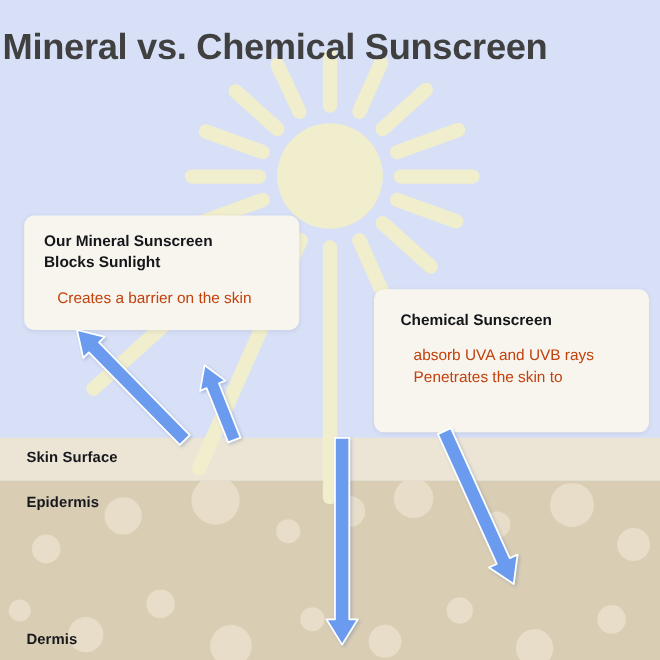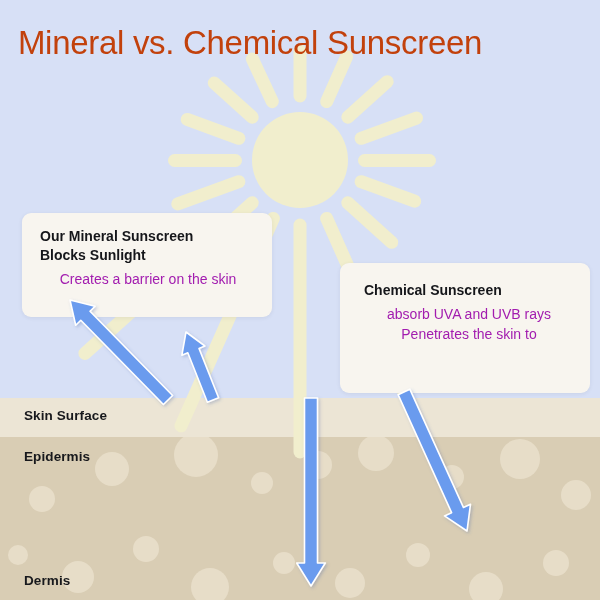--- a/index.html
+++ b/index.html
@@ -46,23 +46,23 @@
   }
   #lbl-skin{left:24px;top:408px;}
   #lbl-epi{left:24px;top:449px;}
   #lbl-derm{left:24px;top:573px;text-align:right;}
 
   
   .title{
     position:absolute;left:0;top:22px;width:500px;
     text-align:center;
     font-size:33px;
-    font-weight:400;
+    font-weight:700;
     line-height:1.28;
-    color:#c2410c;
+    color:#404040;
     letter-spacing:-0.3px;
     z-index:6;
   }
 
   
   .sun-wrap{position:absolute;left:0;top:0;width:600px;height:600px;}
   .sun-disc{
     position:absolute;
     left:252px;top:112px;width:96px;height:96px;
     border-radius:50%;
@@ -79,29 +79,29 @@
 
   
   .card{
     position:absolute;
     background:#f8f5ef;
     border-radius:9px;
     box-shadow:0 1px 4px rgba(40,40,60,.08);
     z-index:7;
     box-sizing:border-box;
   }
-  #card-mineral{left:22px;top:213px;width:250px;height:104px;padding:14px 16px 0 18px;}
+  #card-mineral{left:22px;top:196px;width:250px;height:104px;padding:14px 16px 0 18px;}
   #card-chemical{left:340px;top:263px;width:250px;height:130px;padding:18px 16px 0 24px;}
   .card-head{
     font-size:14px;font-weight:700;color:#15161a;
     line-height:1.34;margin:0 0 4px 0;
   }
   .card-body{
-    font-size:14px;font-weight:400;color:#a21caf;
-    line-height:1.45;margin:0;text-align:center;
+    font-size:14px;font-weight:400;color:#c2410c;
+    line-height:1.45;margin:12px;
   }
 
   
   .arrow-svg{position:absolute;left:0;top:0;width:600px;height:600px;z-index:8;pointer-events:none;}
 </style>
 </head>
 <body>
 
 <div id="stage">
 

